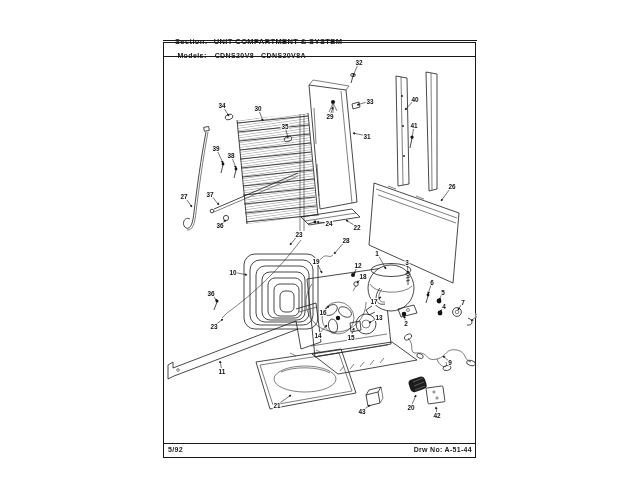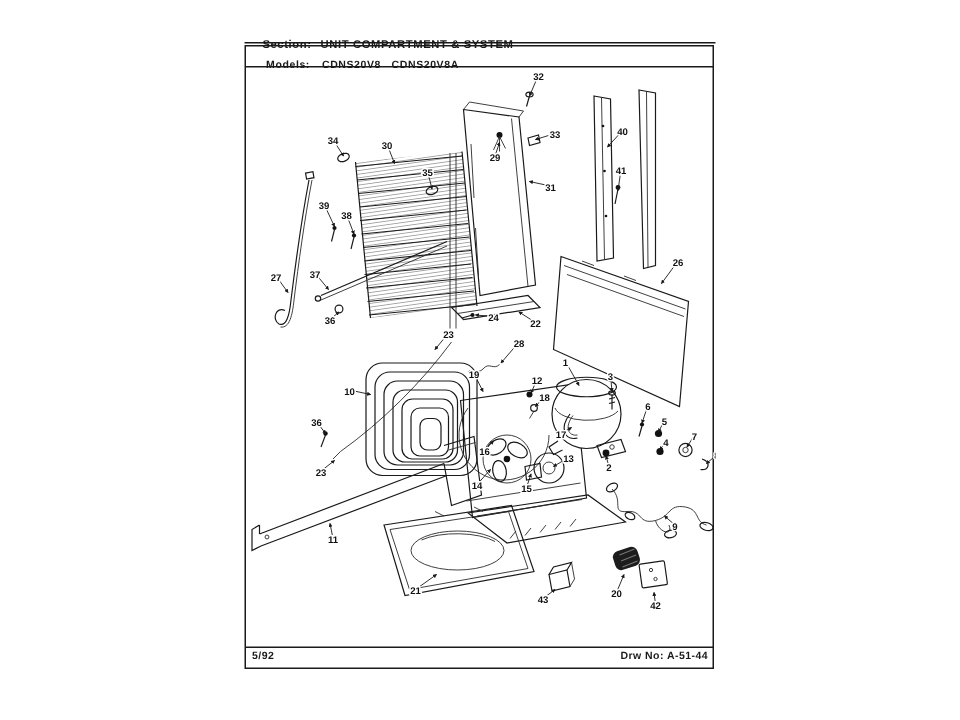--- a/index.html
+++ b/index.html
@@ -1,17 +1,17 @@
 <!DOCTYPE html>
 <html><head>
 <meta charset="utf-8">
 <style>
   html,body{margin:0;padding:0;background:#ffffff;}
   body{width:640px;height:480px;position:relative;font-family:"Liberation Sans",sans-serif;color:#1a1a1a;}
-  .page{position:absolute;left:0;top:4px;width:640px;height:408px;background:#fff;}
+  .page{position:absolute;left:0;top:16px;width:640px;height:408px;background:#fff;}
   .hdr{position:absolute;left:165px;top:12px;width:312px;font-size:7.5px;font-weight:bold;letter-spacing:.4px;white-space:pre;}
   .hdr .lbl{margin-right:6px;}
   .rule{position:absolute;background:#1a1a1a;height:1px;}
   .frame{position:absolute;left:163px;top:26px;width:313px;height:416px;border:1px solid #1a1a1a;box-sizing:border-box;}
   .models{position:absolute;left:168px;top:29px;width:306px;font-size:7px;font-weight:bold;letter-spacing:.4px;white-space:pre;}
   .models .lbl{margin-right:8px;}
   .footer{position:absolute;left:168px;top:430px;width:304px;font-size:7px;font-weight:bold;display:flex;justify-content:space-between;letter-spacing:.3px;}
   svg{position:absolute;left:163px;top:40px;}
   svg *{vector-effect:non-scaling-stroke;}
   .ln{stroke:#1a1a1a;stroke-width:.8;fill:none;}

